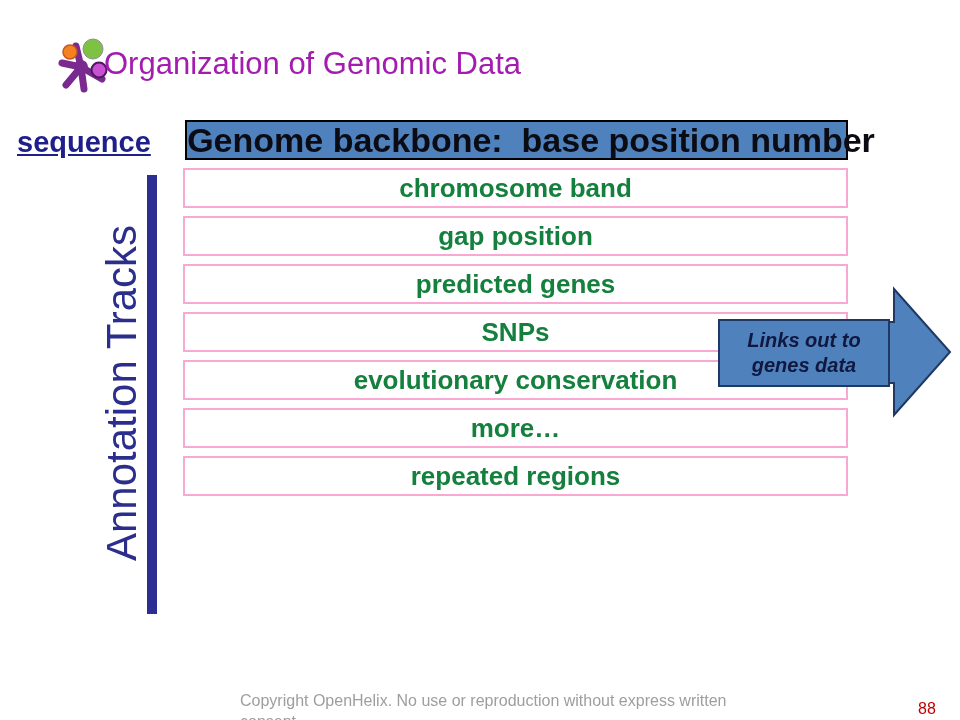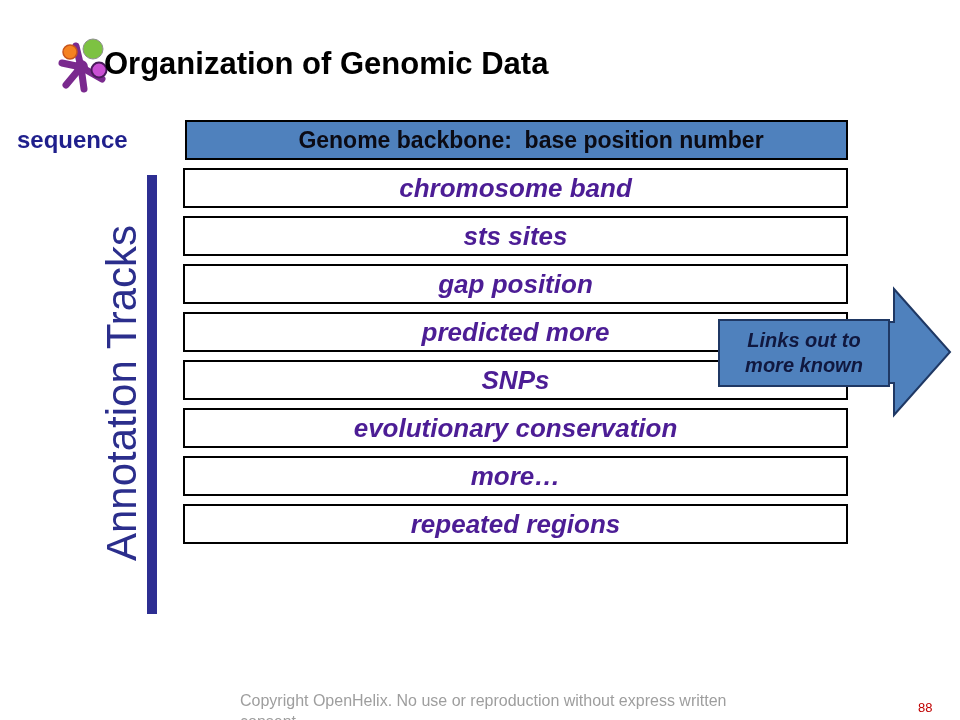--- a/index.html
+++ b/index.html
@@ -2,42 +2,42 @@
 <html><head>
 <meta charset="utf-8">
 <style>
   html,body{margin:0;padding:0;background:#fff;}
   .slide{
     position:relative;width:960px;height:720px;background:#ffffff;
     overflow:hidden;font-family:"Liberation Sans",sans-serif;
   }
   .title{
     position:absolute;left:104px;top:46px;
-    font-size:31px;font-weight:bold;color:#000000;letter-spacing:0px;
+    font-size:31px;font-weight:normal;color:#a21caf;letter-spacing:0px;
   }
   .logo{position:absolute;left:55px;top:36px;}
   .sequence{
     position:absolute;left:17px;top:126px;
-    font-size:24px;font-weight:bold;color:#1F1F8C;
+    font-size:29px;font-weight:bold;color:#1F1F8C;text-decoration:underline;
   }
   .backbone{
     position:absolute;left:185px;top:120px;width:663px;height:40px;
     box-sizing:border-box;background:#4F81BD;border:2px solid #000;
     display:flex;align-items:center;justify-content:center;
-    font-size:23px;font-weight:bold;color:#0B0B14;white-space:pre;padding-left:29px;
+    font-size:34px;font-weight:bold;color:#0B0B14;white-space:pre;padding-left:29px;
   }
   .tracks{
     position:absolute;left:183px;top:168px;width:665px;
     display:flex;flex-direction:column;gap:8px;z-index:1;
   }
   .track-row{
     box-sizing:border-box;height:40px;width:100%;
-    background:#fff;border:2px solid #000000;
+    background:#fff;border:2px solid #f9a8d4;
     display:flex;align-items:center;justify-content:center;
-    font-size:26px;font-weight:bold;color:#4c1d95;font-style:italic;
+    font-size:26px;font-weight:bold;color:#15803d;
   }
   .vbar{
     position:absolute;left:147px;top:175px;width:10px;height:439px;
     background:#2D2E92;
   }
   .vlabel-wrap{
     position:absolute;left:96px;top:172px;width:52px;height:442px;
     display:flex;align-items:center;justify-content:center;
   }
   .vlabel{
@@ -51,21 +51,21 @@
     display:flex;flex-direction:column;align-items:center;justify-content:center;
     z-index:3;font-size:20px;font-weight:bold;font-style:italic;
     color:#10183F;line-height:25px;
   }
   .footer{
     position:absolute;left:240px;top:690px;width:500px;
     font-size:16px;color:#9E9E9E;line-height:21px;
   }
   .page-number{
     position:absolute;left:918px;top:700px;
-    font-size:13px;color:#C00000;
+    font-size:16px;color:#C00000;
   }
 </style>
 </head>
 <body>
 
 <div class="slide">
 
   <svg class="logo" width="56" height="58" viewBox="0 0 52 58">
     <g stroke="#7A2A8E" stroke-width="7" stroke-linecap="round">
       <line x1="24" y1="31" x2="19" y2="10"></line>
@@ -86,36 +86,35 @@
 
   <div class="backbone">Genome backbone:  base position number</div>
 
   <div class="vlabel-wrap">
     <span class="vlabel">Annotation Tracks</span>
   </div>
   <div class="vbar"></div>
 
   <div class="tracks">
     <div class="track-row">chromosome band</div>
-    <div class="track-row">sts sites</div>
     <div class="track-row">gap position</div>
-    <div class="track-row">predicted more</div>
+    <div class="track-row">predicted genes</div>
     <div class="track-row">SNPs</div>
     <div class="track-row">evolutionary conservation</div>
     <div class="track-row">more…</div>
     <div class="track-row">repeated regions</div>
   </div>
 
   <svg class="arrow-svg" width="115" height="136" viewBox="0 0 115 136">
     <polygon points="0,39 54,39 54,6 110,69 54,132 54,100 0,100" fill="#4F81BD" stroke="#1F3864" stroke-width="2" stroke-linejoin="miter"></polygon>
   </svg>
 
   <div class="callout">
     <span>Links out to</span>
-    <span>more known</span>
+    <span>genes data</span>
   </div>
 
   <div class="footer">
     <div>Copyright OpenHelix. No use or reproduction without express written</div>
     <div>consent</div>
   </div>
 
   <div class="page-number">88</div>
 
 </div>

